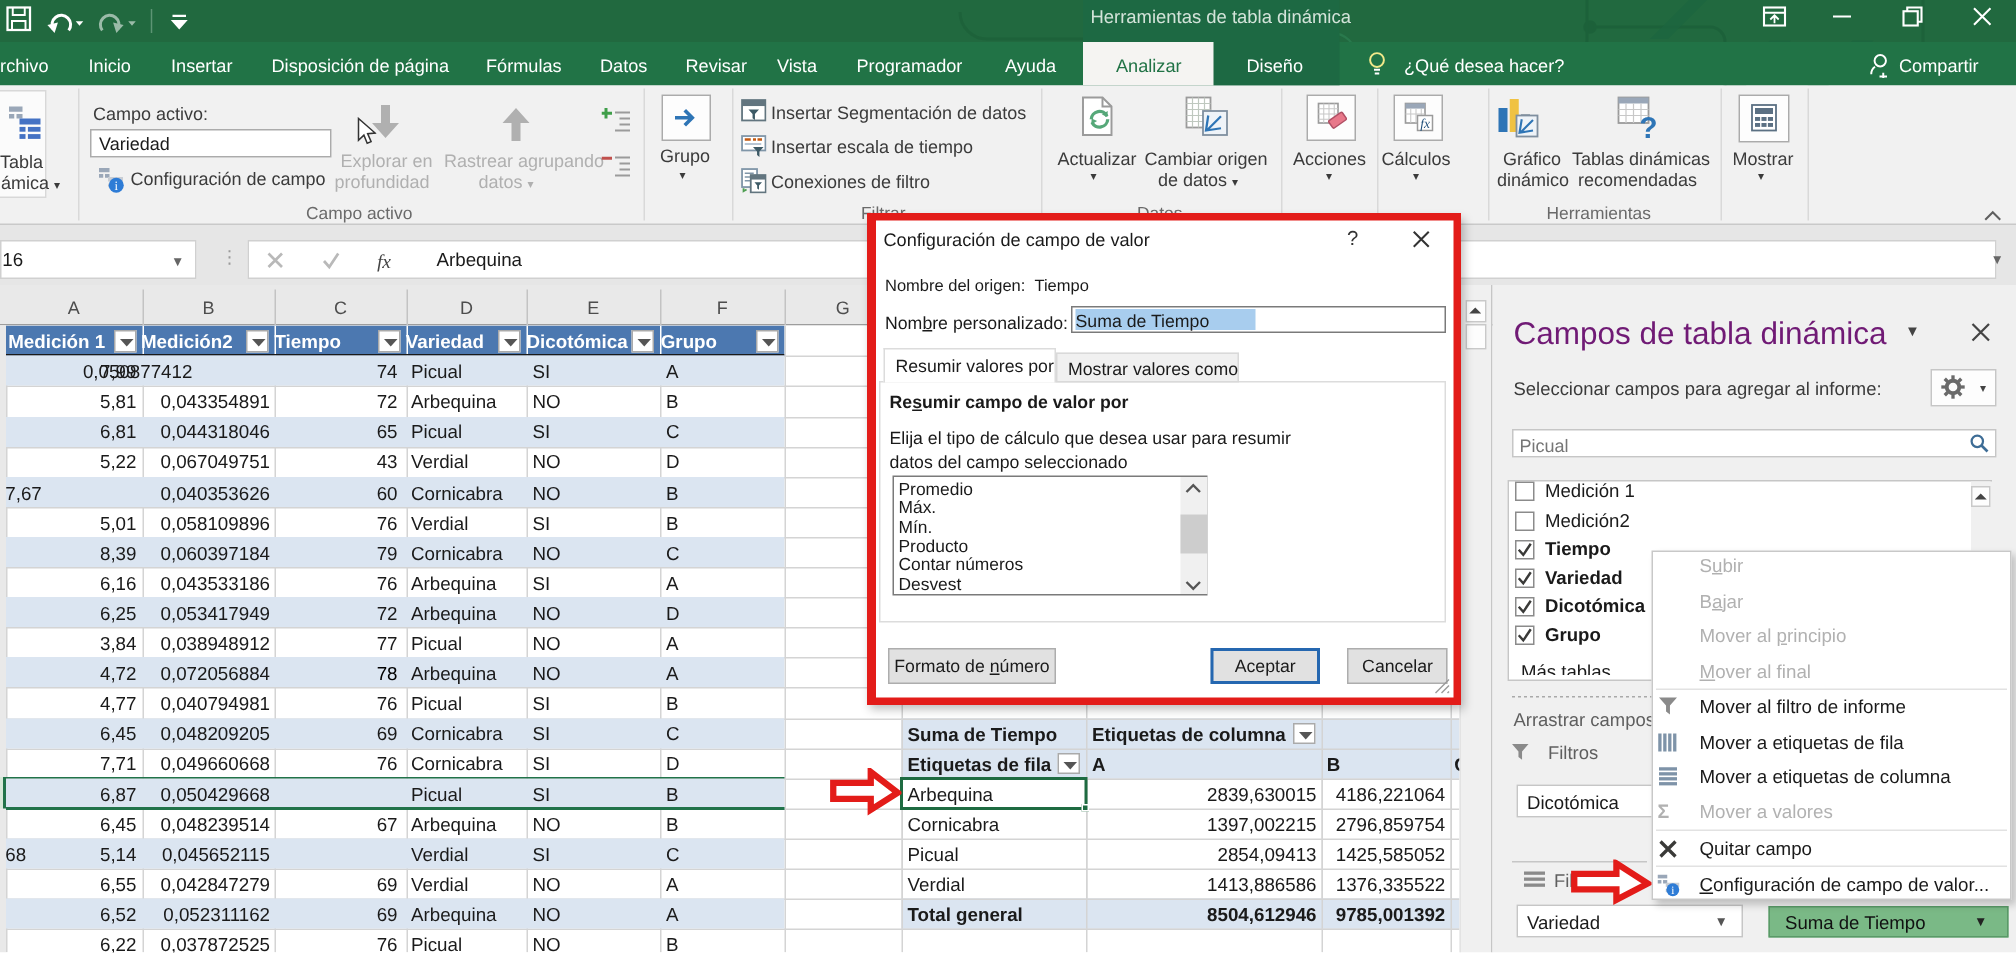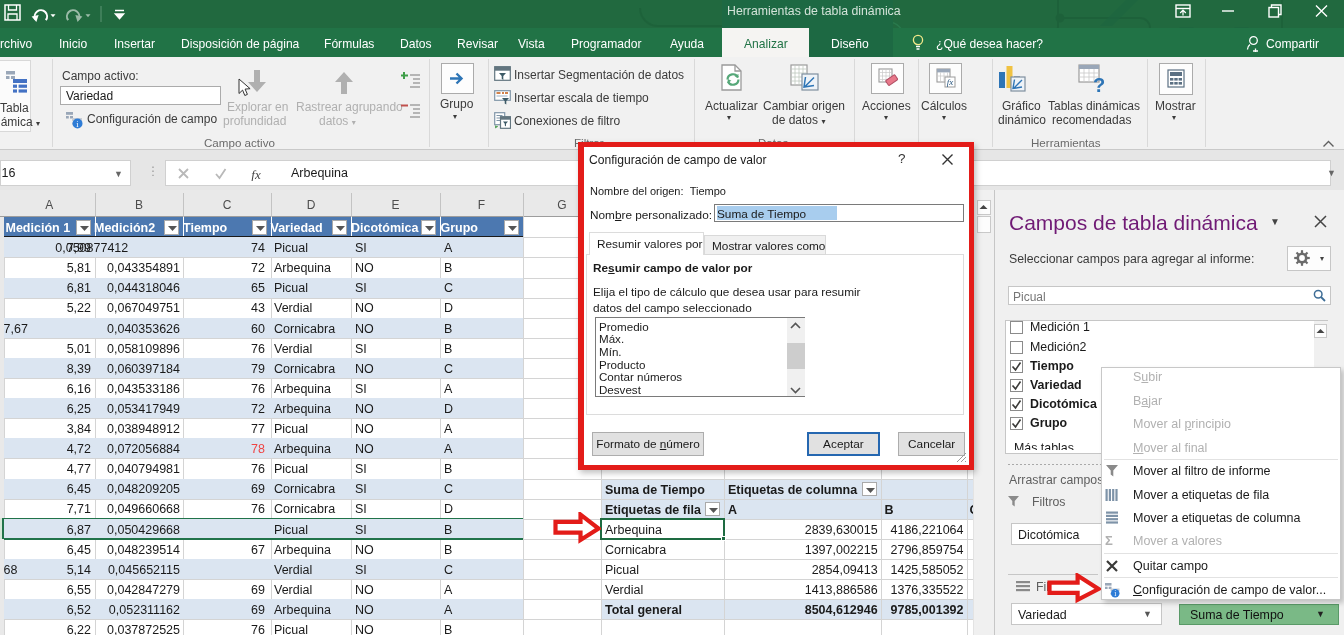--- a/index.html
+++ b/index.html
@@ -431,21 +431,21 @@
 <div class="tx" style="left:440.5px;top:184.7px;font-size:12.5px;color:#1a1a1a">D</div>
 <div class="tx" style="left:0;top:204.8px;width:87.5px;text-align:right;font-size:12.5px;color:#1a1a1a">3,84</div>
 <div class="tx" style="left:0;top:204.8px;width:176.5px;text-align:right;font-size:12.5px;color:#1a1a1a">0,038948912</div>
 <div class="tx" style="left:0;top:204.8px;width:261.5px;text-align:right;font-size:12.5px;color:#1a1a1a">77</div>
 <div class="tx" style="left:270.5px;top:204.8px;font-size:12.5px;color:#1a1a1a">Picual</div>
 <div class="tx" style="left:351.5px;top:204.8px;font-size:12.5px;color:#1a1a1a">NO</div>
 <div class="tx" style="left:440.5px;top:204.8px;font-size:12.5px;color:#1a1a1a">A</div>
 <div class="ab" style="left:0;top:221.1px;width:100%;height:20.1px;background:#dbe5f1"></div>
 <div class="tx" style="left:0;top:224.9px;width:87.5px;text-align:right;font-size:12.5px;color:#1a1a1a">4,72</div>
 <div class="tx" style="left:0;top:224.9px;width:176.5px;text-align:right;font-size:12.5px;color:#1a1a1a">0,072056884</div>
-<div class="tx" style="left:0;top:224.9px;width:261.5px;text-align:right;font-size:12.5px;color:#ef4444">78</div>
+<div class="tx" style="left:0;top:224.9px;width:261.5px;text-align:right;font-size:12.5px;color:#000000">78</div>
 <div class="tx" style="left:270.5px;top:224.9px;font-size:12.5px;color:#1a1a1a">Arbequina</div>
 <div class="tx" style="left:351.5px;top:224.9px;font-size:12.5px;color:#1a1a1a">NO</div>
 <div class="tx" style="left:440.5px;top:224.9px;font-size:12.5px;color:#1a1a1a">A</div>
 <div class="tx" style="left:0;top:245.0px;width:87.5px;text-align:right;font-size:12.5px;color:#1a1a1a">4,77</div>
 <div class="tx" style="left:0;top:245.0px;width:176.5px;text-align:right;font-size:12.5px;color:#1a1a1a">0,040794981</div>
 <div class="tx" style="left:0;top:245.0px;width:261.5px;text-align:right;font-size:12.5px;color:#1a1a1a">76</div>
 <div class="tx" style="left:270.5px;top:245.0px;font-size:12.5px;color:#1a1a1a">Picual</div>
 <div class="tx" style="left:351.5px;top:245.0px;font-size:12.5px;color:#1a1a1a">SI</div>
 <div class="tx" style="left:440.5px;top:245.0px;font-size:12.5px;color:#1a1a1a">B</div>
 <div class="ab" style="left:0;top:261.3px;width:100%;height:20.1px;background:#dbe5f1"></div>

